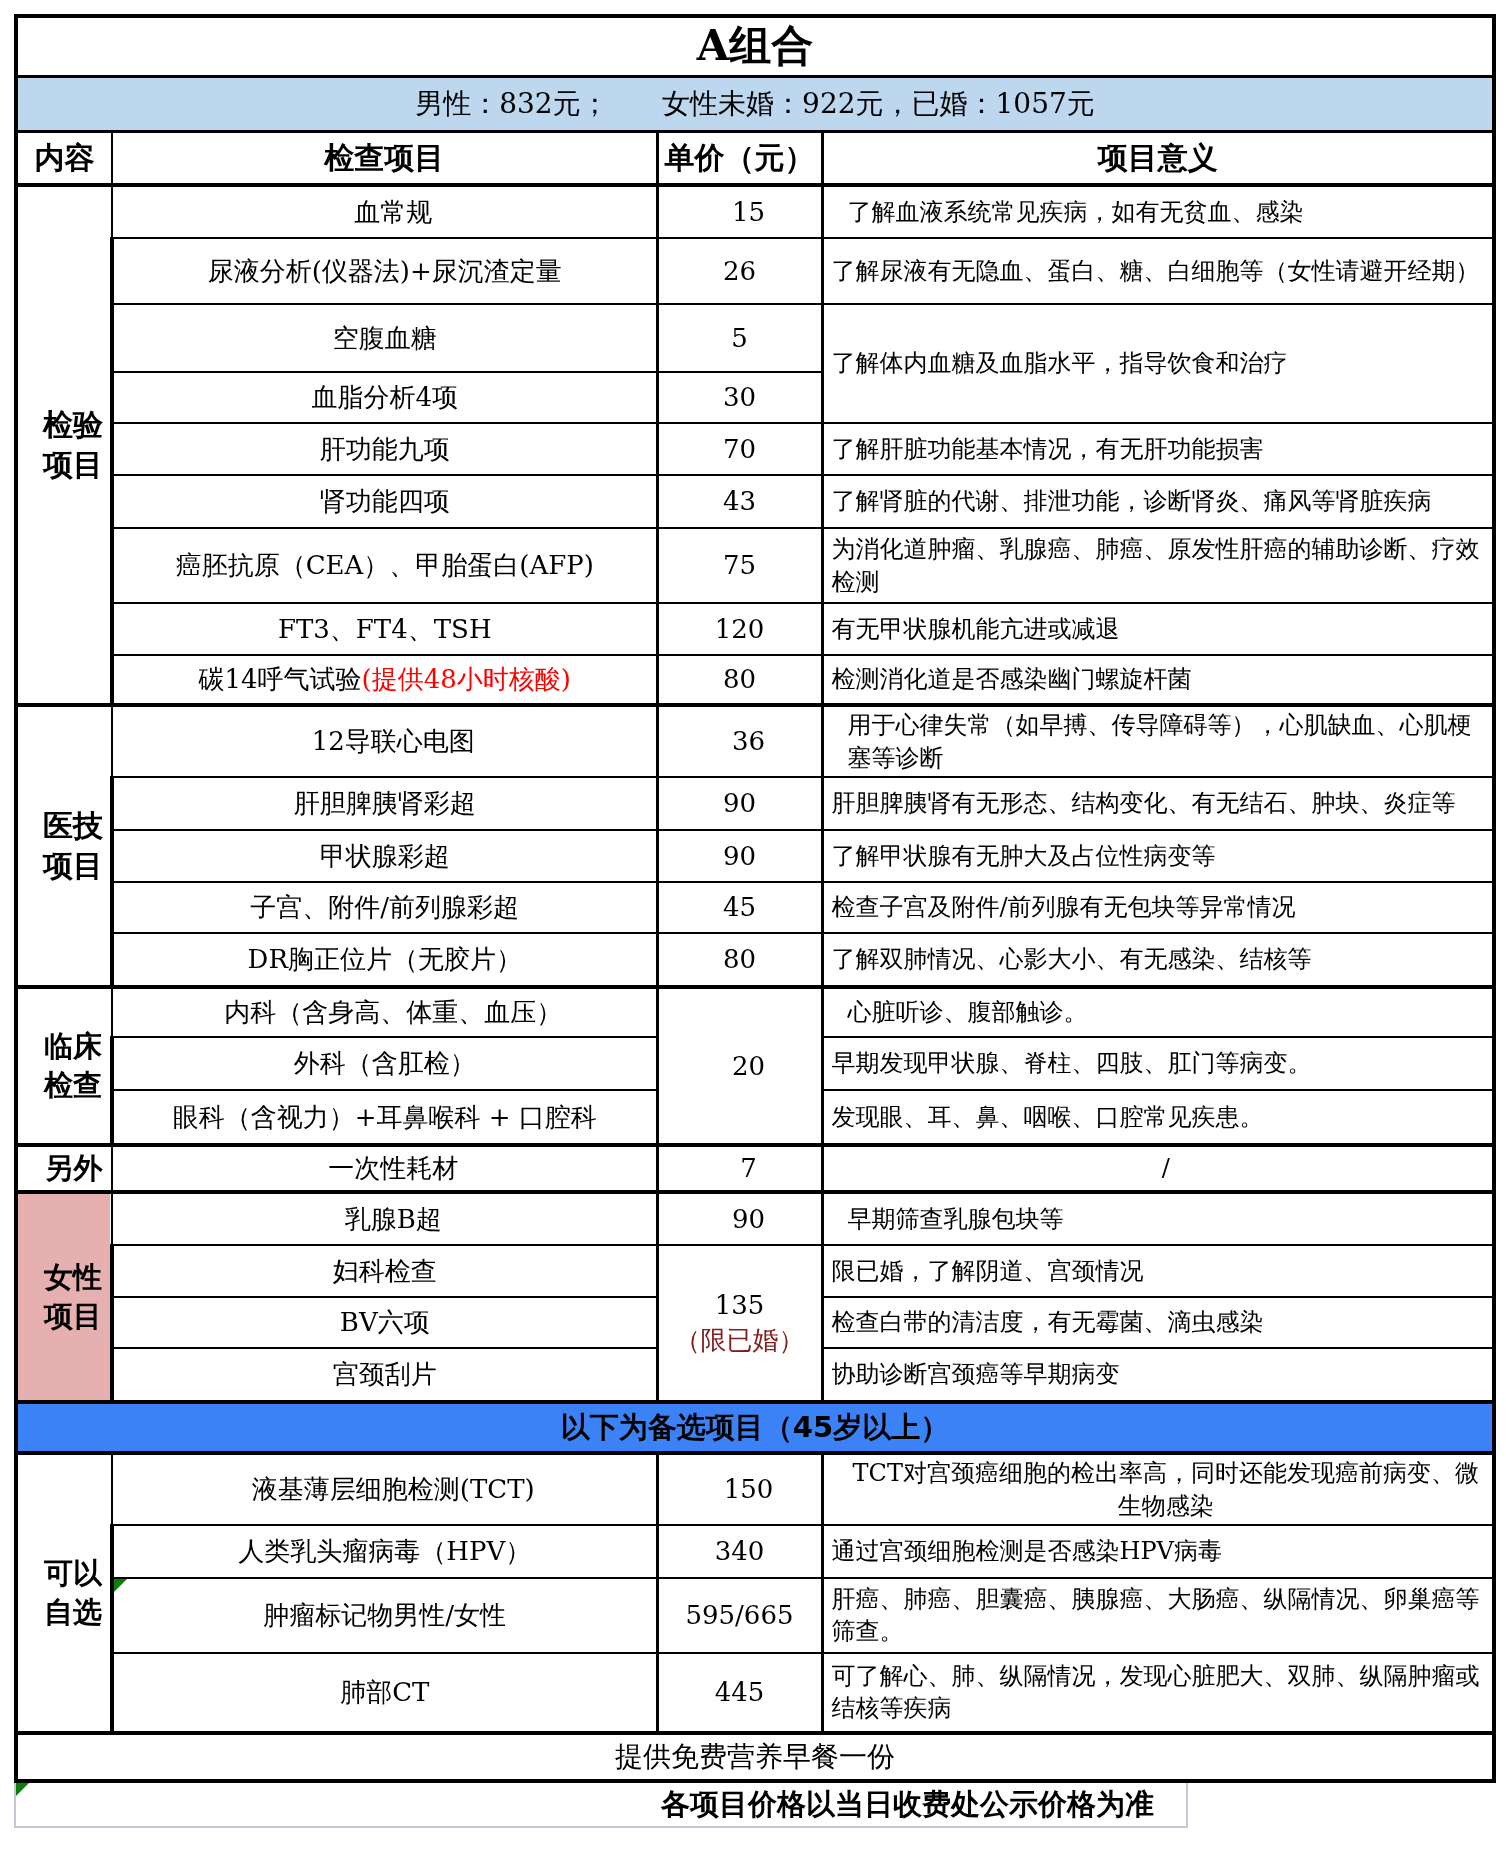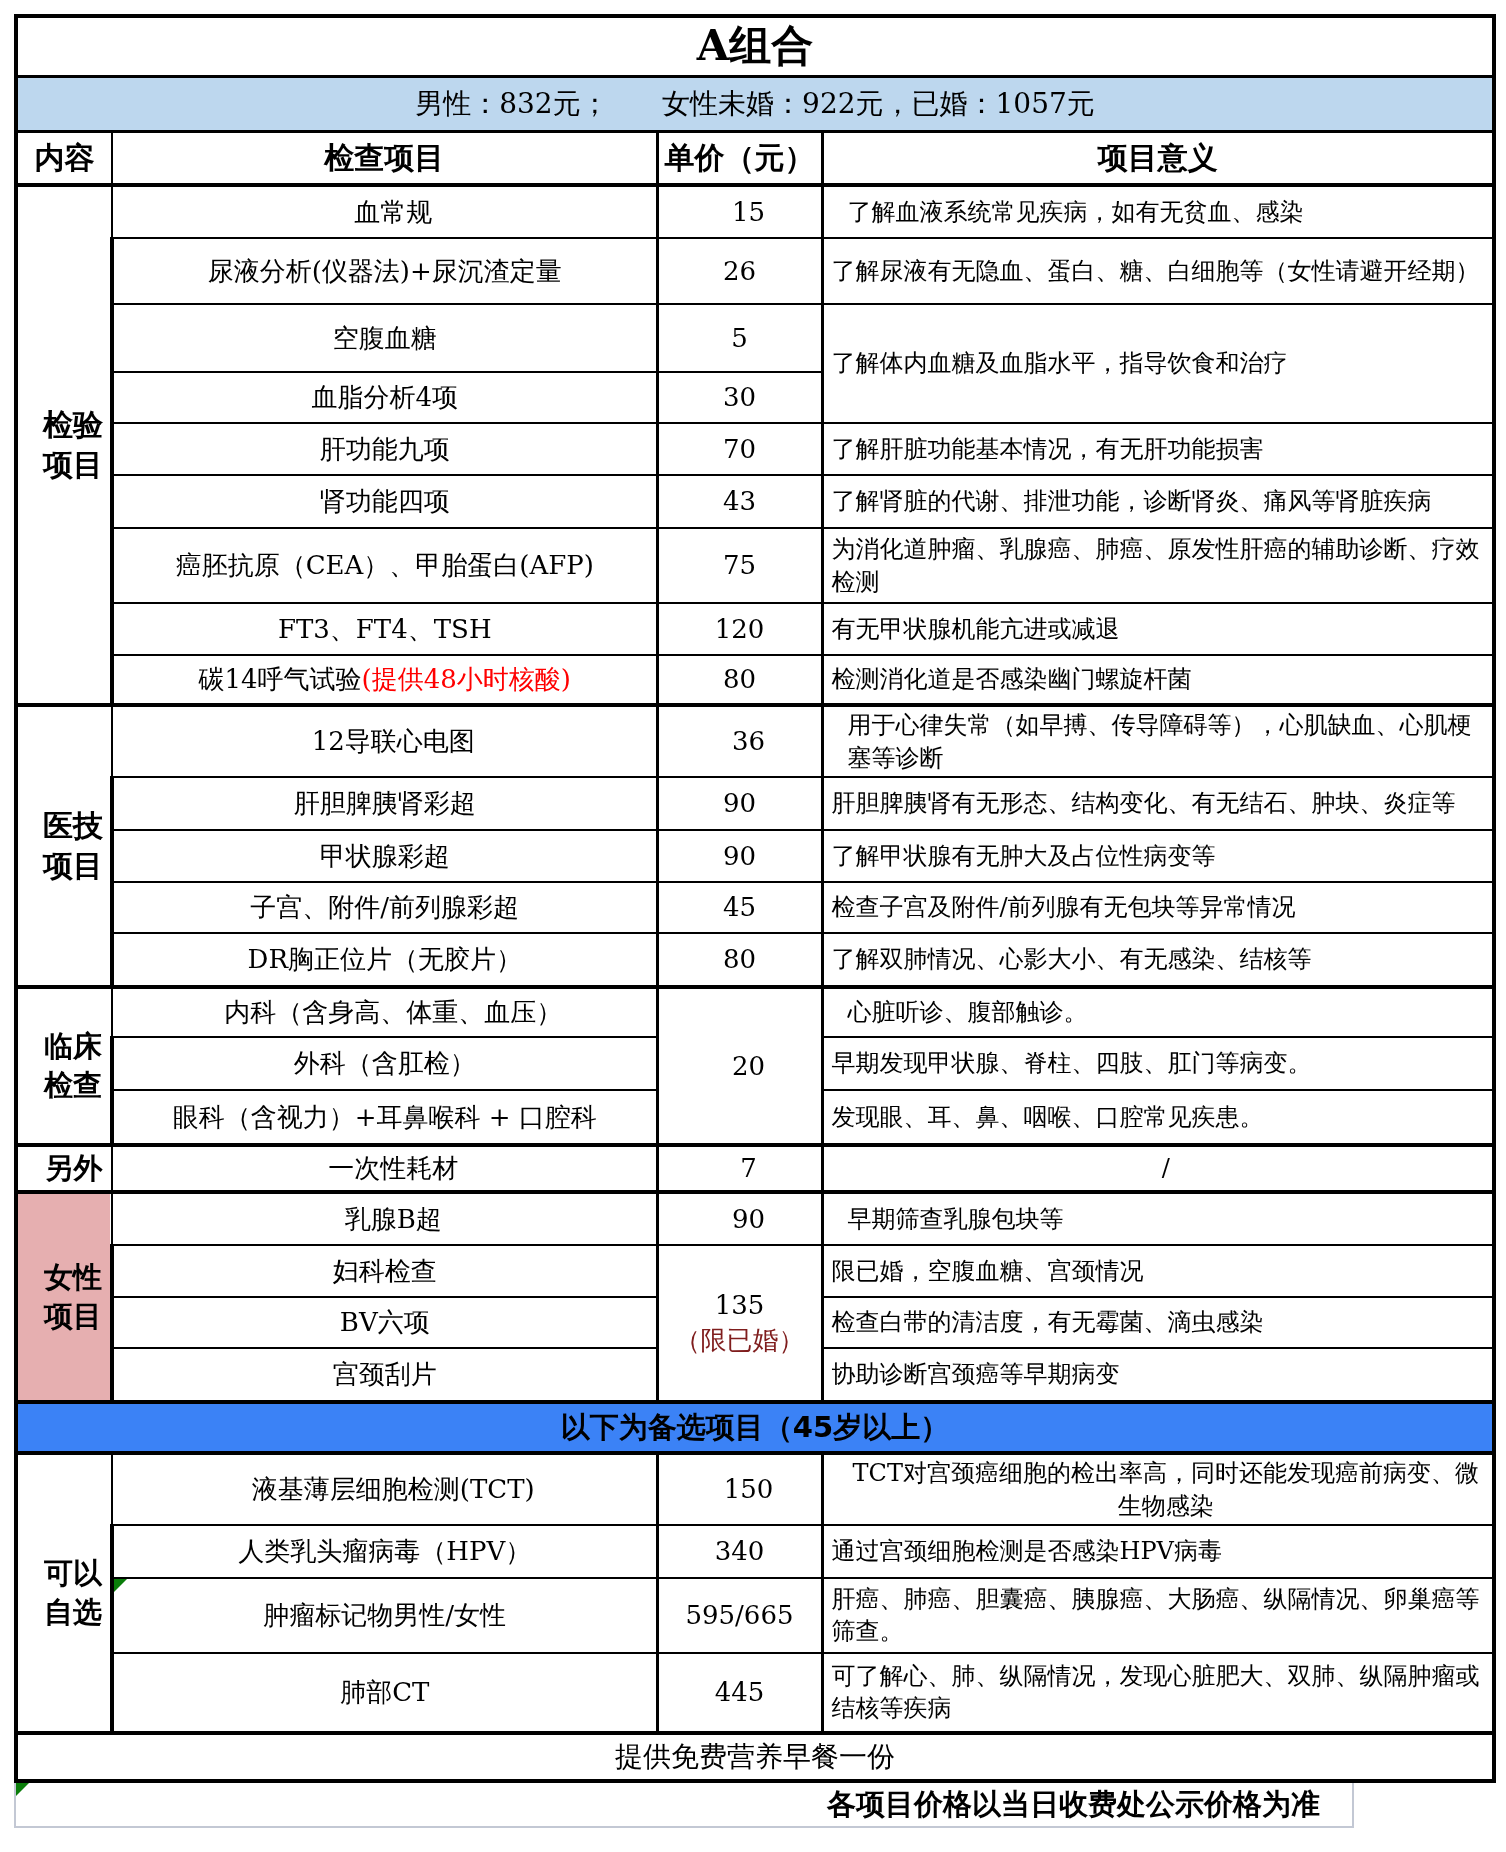--- a/index.html
+++ b/index.html
@@ -56,21 +56,21 @@
     font-family:"DejaVu Sans","Liberation Sans",sans-serif;
     border-top-width:4px;border-bottom-width:4px;
   }
   .breakfast-cell{font-size:28px;border-top-width:4px;}
   .rel{position:relative;}
   .corner-tri{
     position:absolute;top:0;left:0;width:0;height:0;
     border-top:13px solid #0a7d0a;border-right:13px solid transparent;
   }
   .footnote{
-    position:absolute;left:14px;top:1783px;width:1340px;height:45px;
+    position:absolute;left:14px;top:1783px;width:1174px;height:45px;
     border:2px solid #c3c8d4;border-top:none;
     display:flex;align-items:center;justify-content:flex-end;
     padding-right:32px;box-sizing:border-box;
     font-weight:bold;font-size:29px;
   }
 </style>
 </head>
 <body>
 
 <div class="wrap">
@@ -198,21 +198,21 @@
 <tr class="sec-top" style="height:53px">
   <th class="label-cell label-sans pink" rowspan="4">女性
 项目</th>
   <td>乳腺B超</td>
   <td class="price vthick">90</td>
   <td class="meaning vthick">早期筛查乳腺包块等</td>
 </tr>
 <tr style="height:52px">
   <td>妇科检查</td>
   <td class="price vthick" rowspan="3"><span>135</span><span class="price-red">（限已婚）</span></td>
-  <td class="meaning vthick">限已婚，空腹血糖、宫颈情况</td>
+  <td class="meaning vthick">限已婚，了解阴道、宫颈情况</td>
 </tr>
 <tr style="height:51px">
   <td>BV六项</td>
   <td class="meaning vthick">检查白带的清洁度，有无霉菌、滴虫感染</td>
 </tr>
 <tr style="height:54px">
   <td>宫颈刮片</td>
   <td class="meaning vthick">协助诊断宫颈癌等早期病变</td>
 </tr>
 

